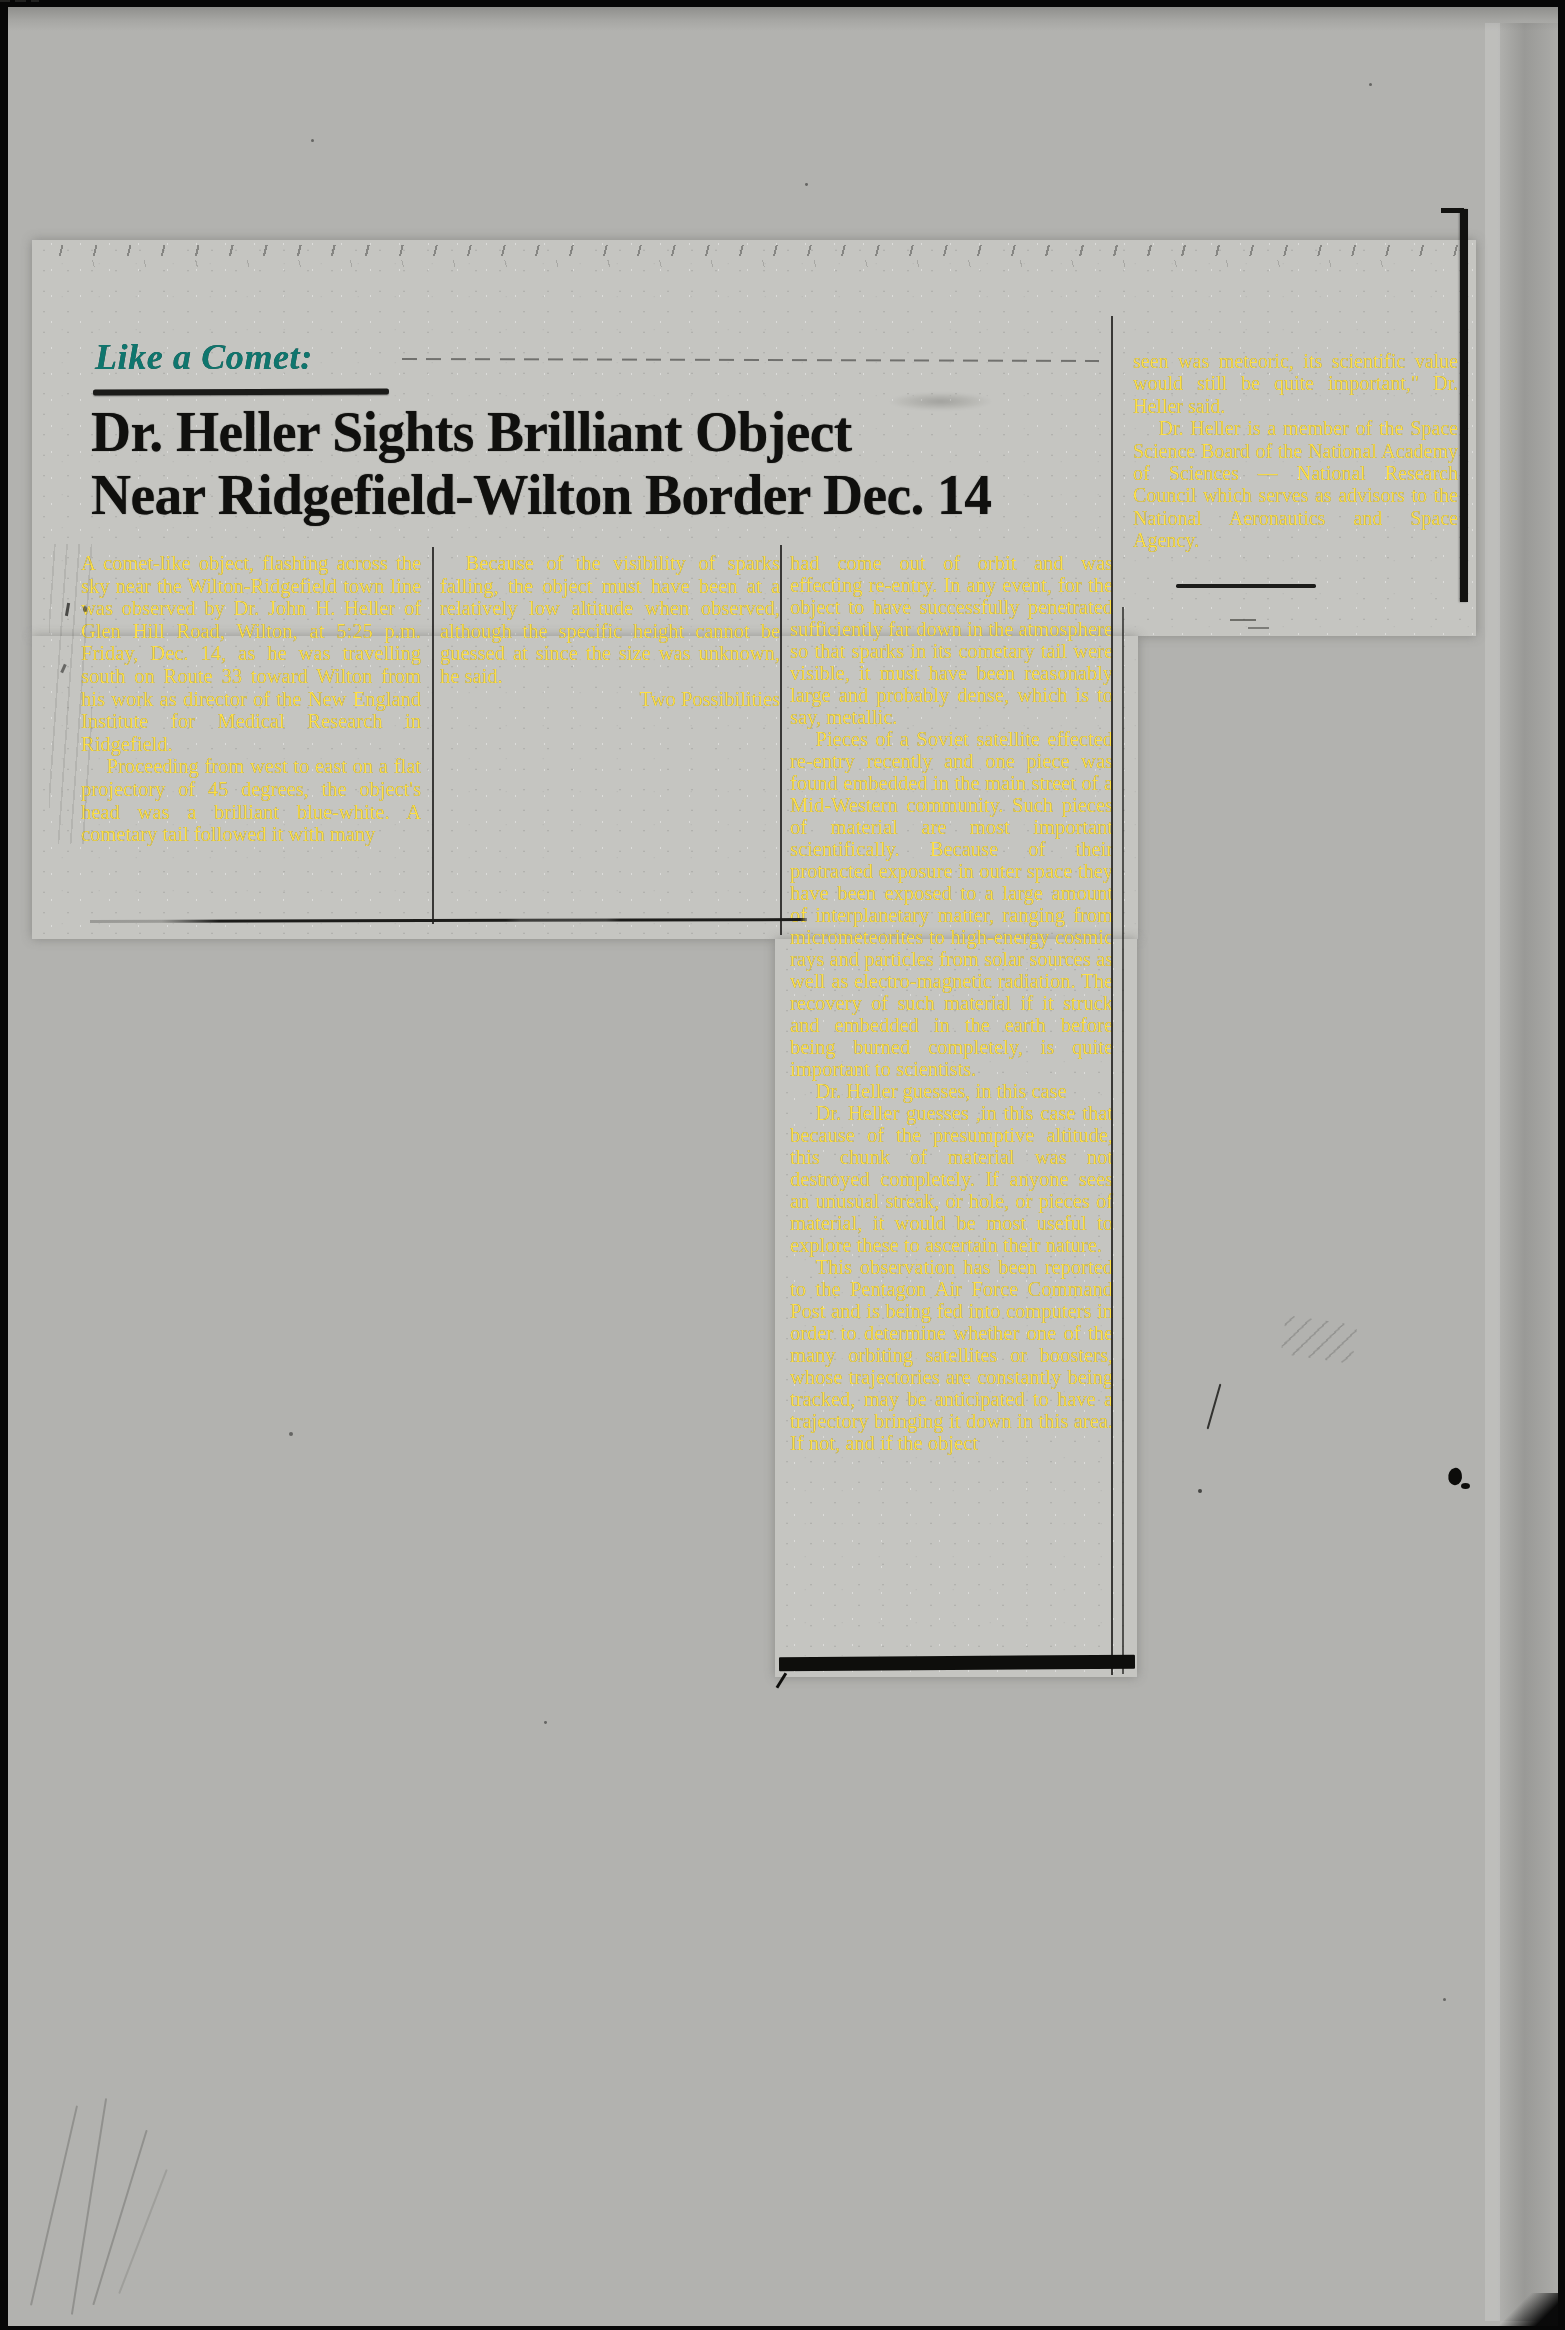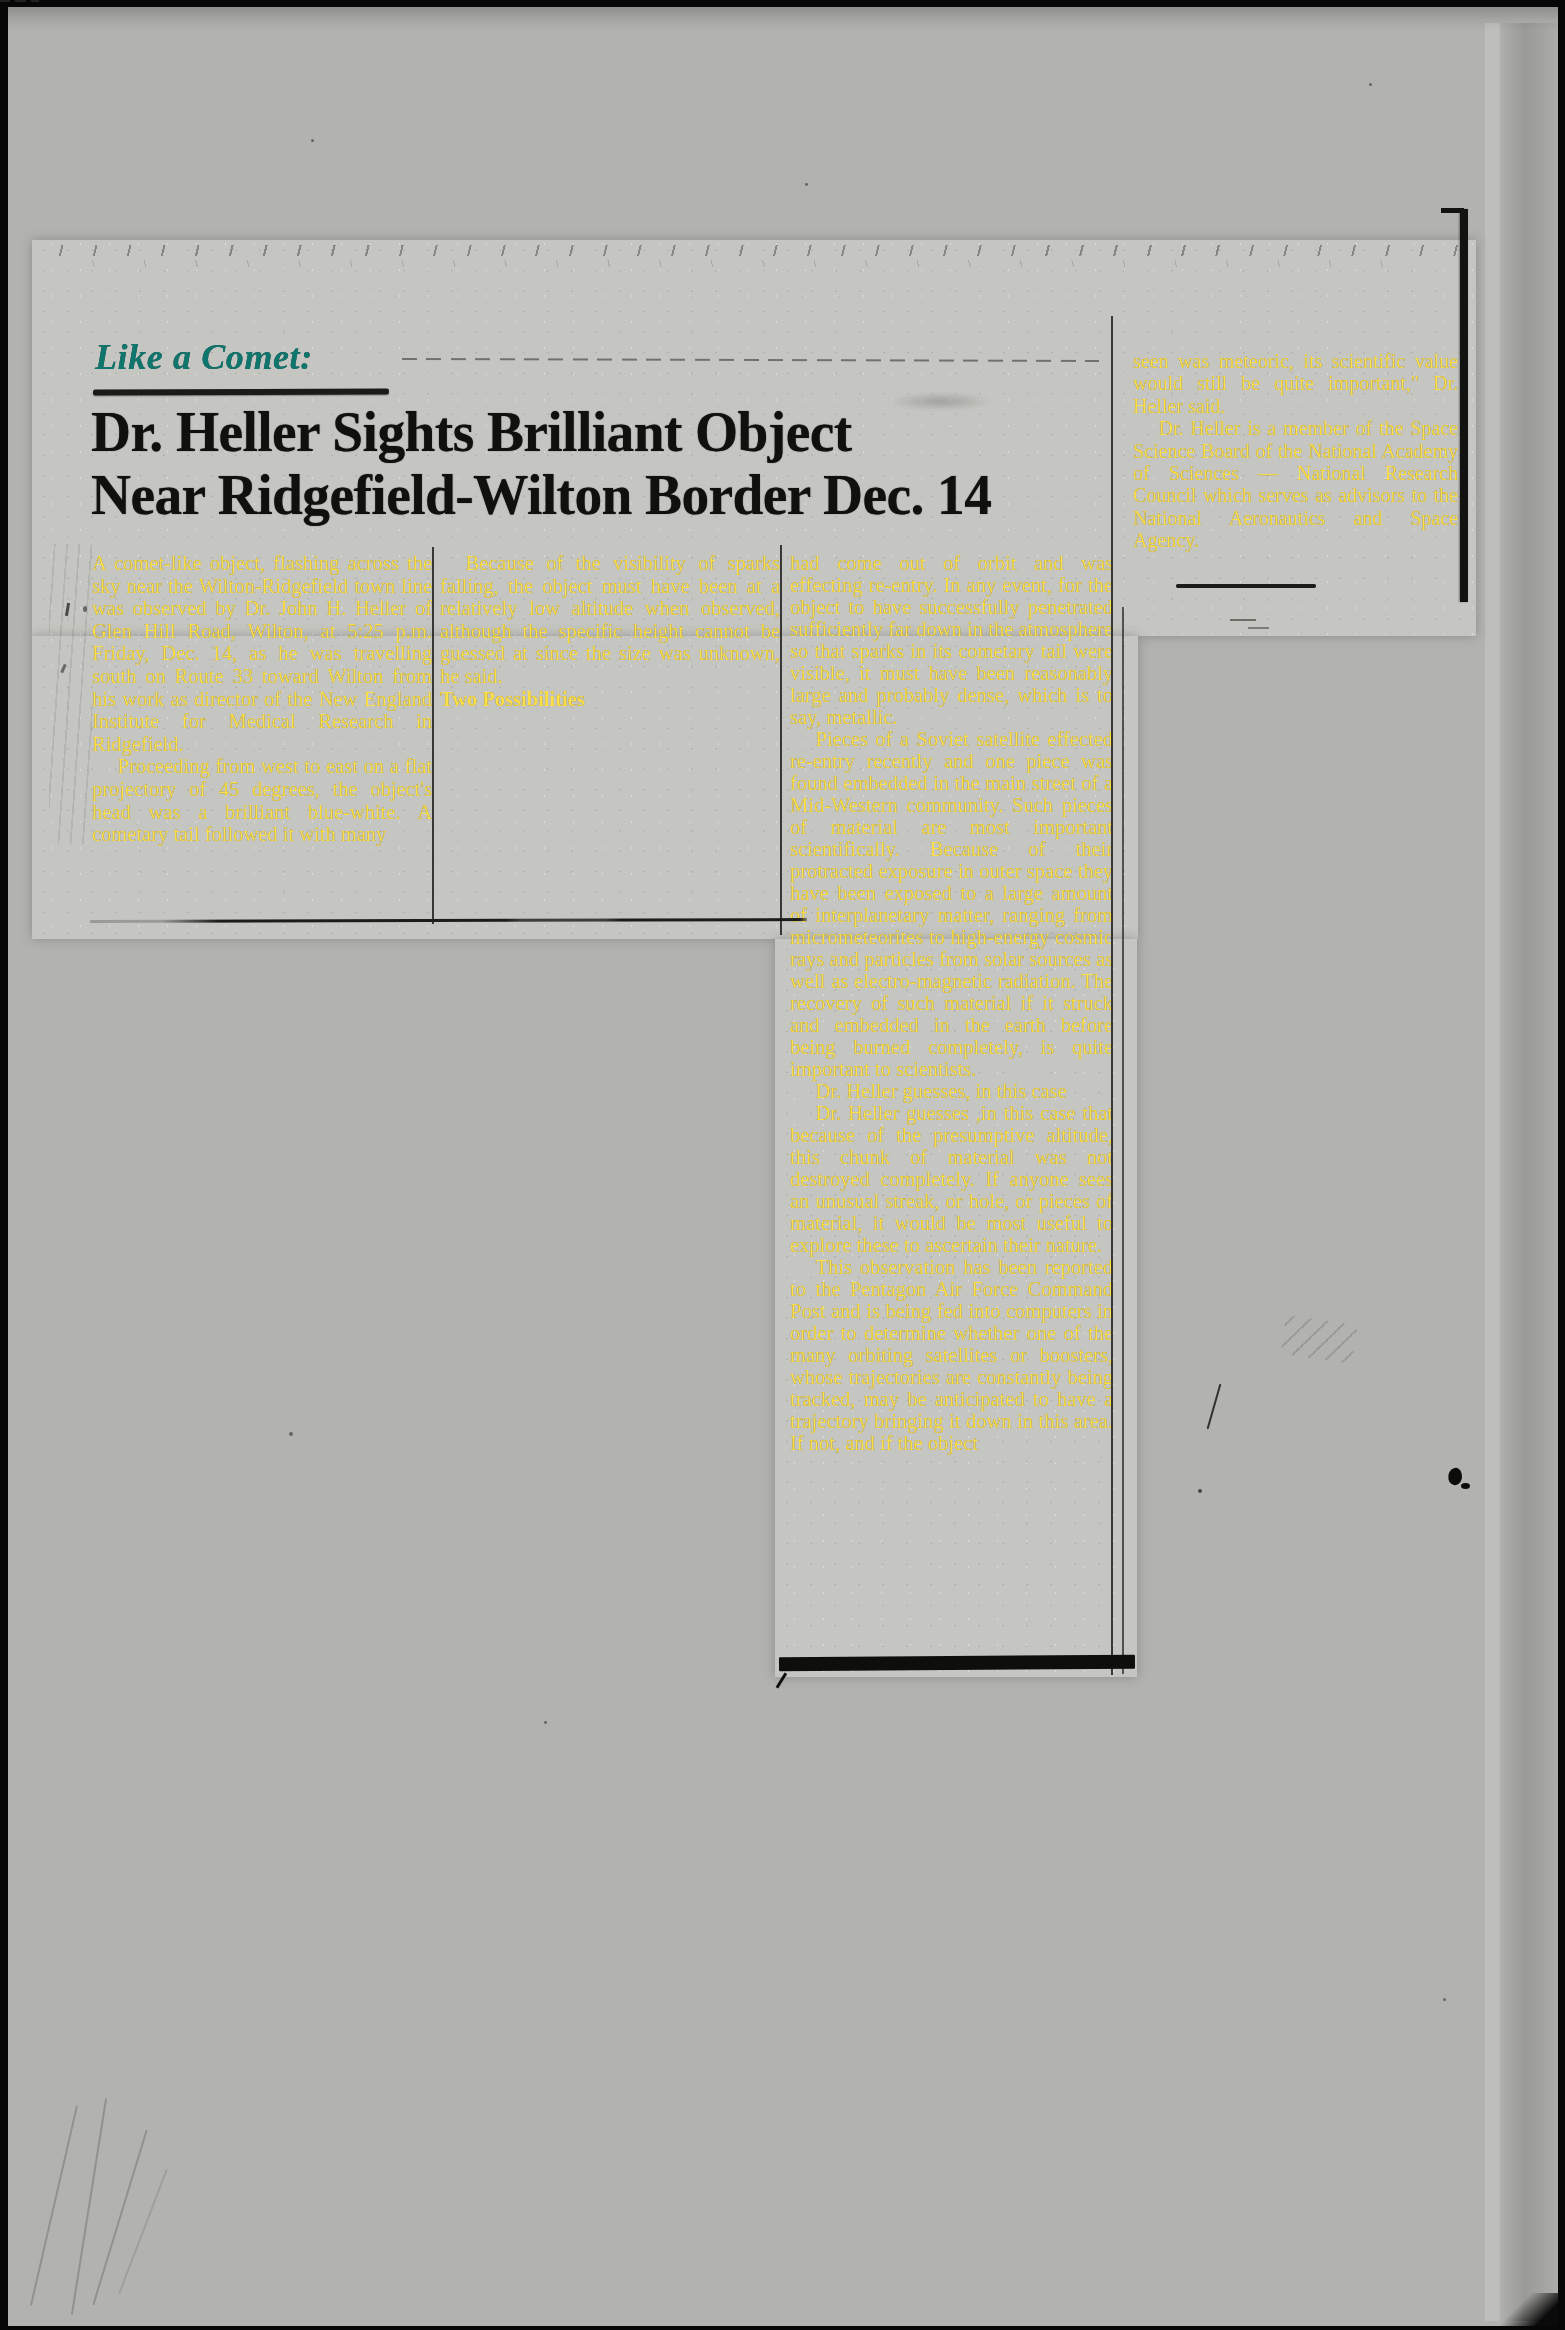--- a/index.html
+++ b/index.html
@@ -38,25 +38,25 @@
   .kicker-dotline{position:absolute;left:402px;top:359px;width:697px;height:2.2px;opacity:.55;transform:rotate(.15deg);
       background:repeating-linear-gradient(90deg,#2c2c2a 0 15px,transparent 15px 24.4px);}
   .headline{position:absolute;left:91px;top:401px;width:1044px;font-weight:bold;color:#10100e;
       font-size:56px;line-height:63px;letter-spacing:-0.6px;transform:scaleX(.99);transform-origin:left top;
       text-shadow:0 0 1.1px rgba(16,16,14,.75);white-space:nowrap;}
   
   .coltext{position:absolute;color:#fde047;font-size:20.5px;text-align:justify;
       text-shadow:0 0 0.6px rgba(26,26,24,.7);}
   .coltext p{margin:0;text-indent:25.5px;}
   .coltext p.cont{text-indent:0;}
-  .col1{left:92px;top:552px;width:340px;line-height:22.6px;}
+  .col1{left:81px;top:552px;width:340px;line-height:22.6px;}
   .col2{left:440px;top:552px;width:340px;line-height:22.6px;}
   .col3{left:790px;top:552px;width:323px;line-height:22px;}
   .col4{left:1133px;top:350px;width:325px;line-height:22.4px;font-size:20px;}
-  .subhead{display:block;text-align:left;font-weight:bold;text-indent:0;margin:0;}
+  .subhead{display:block;text-align:right;font-weight:normal;text-indent:0;margin:0;}
   
   .vrule{position:absolute;background:#201f1d;opacity:.85;}
   .vr-1{left:432px;top:547px;width:1.7px;height:377px;}
   .vr-2{left:780px;top:545px;width:2.2px;height:390px;}
   .vr-3a{left:1111px;top:316px;width:2.2px;height:1359px;}
   .vr-3b{left:1122px;top:607px;width:1.7px;height:1067px;opacity:.7;}
   .col4-rightbar{position:absolute;left:1460px;top:209px;width:8.3px;height:393px;background:#121210;
       box-shadow:-1.1px 0 1.7px rgba(20,20,18,.4);}
   .col4-righthook{position:absolute;left:1441px;top:208px;width:23px;height:5px;background:#121210;}
   .col4-underrule{position:absolute;left:1176px;top:584px;width:140px;height:3.9px;background:#1c1c1a;border-radius:1.7px;}

